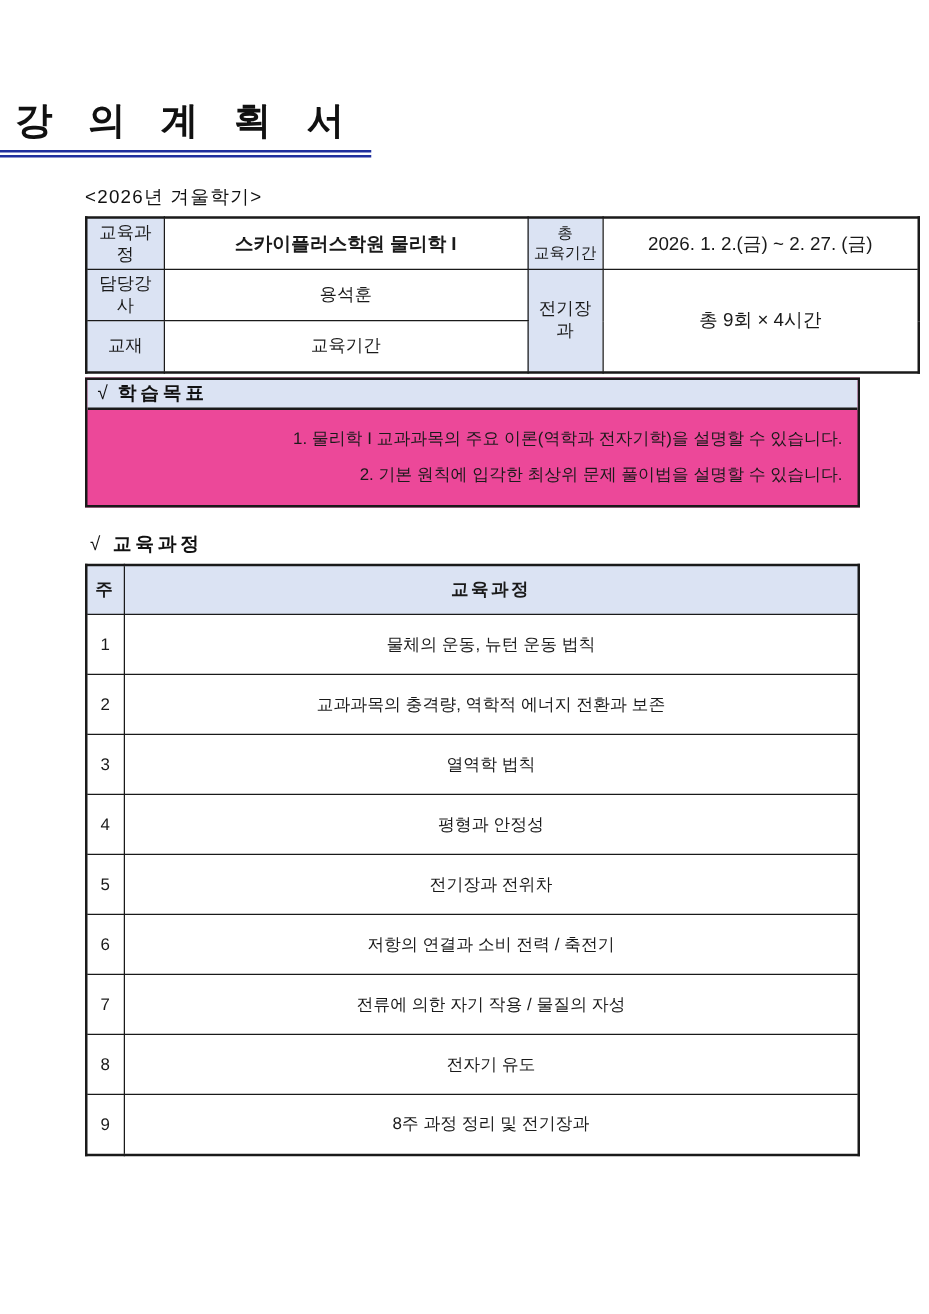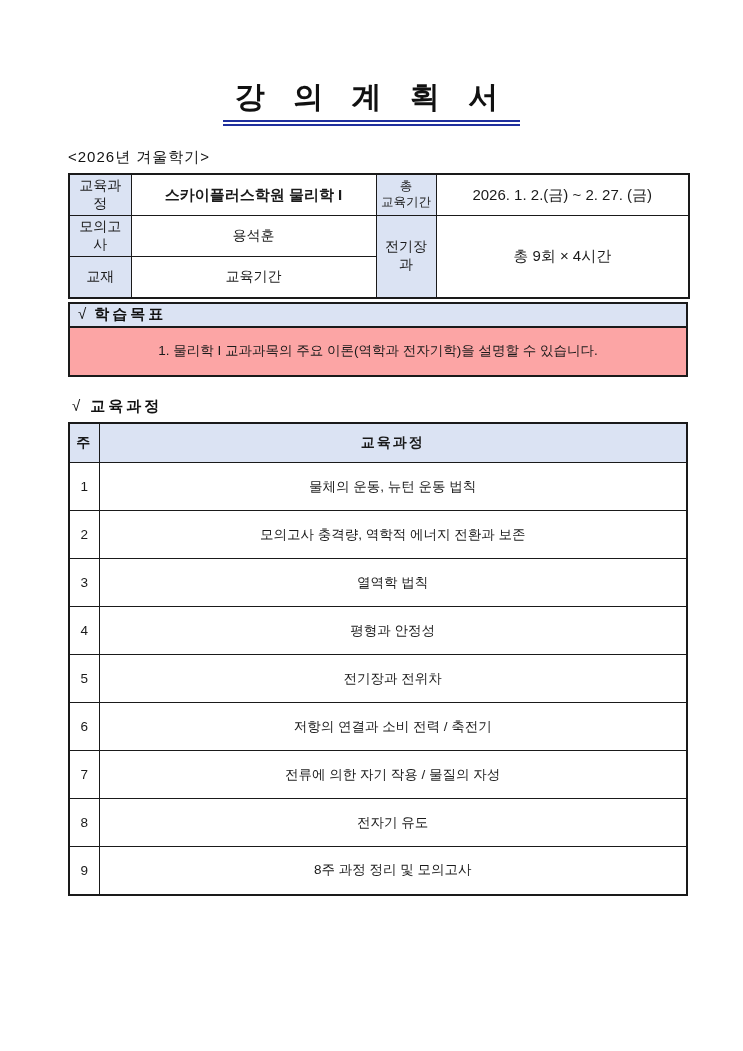--- a/index.html
+++ b/index.html
@@ -11,21 +11,21 @@
     width: 743px;
     height: 1051px;
     margin: 0 auto;
     background: #ffffff;
     overflow: hidden;
   }
 
   
   .title-wrap {
     margin-top: 80px;
-    text-align: center;
+    text-align: left;
   }
   .doc-title {
     display: inline-block;
     font-size: 30px;
     font-weight: bold;
     letter-spacing: 10px;
     color: #111111;
     padding: 0 12px 7px 12px;
     border-bottom: 6px double #1f2f9d;
     line-height: 1.1;
@@ -55,50 +55,50 @@
     font-size: 14px;
     color: #1a1a1a;
     padding: 2px 4px;
   }
   .tbl { border: 2px solid #1a1a1a; }
 
   
   .info-table th { background: #dbe3f3; }
   .info-table tr { height: 41px; }
   .info-table .c1 { width: 62px; }
-  .info-table .c2 { width: 245px; }
+  .info-table .c2 { width: 291px; }
   .info-table .c3 { width: 60px; }
   .info-table .c4 { width: 253px; margin-left: 27px; }
   .info-table .bold-val { font-weight: bold; font-size: 15px; }
   .info-table .period-label { white-space: pre-line; font-size: 12.5px; line-height: 1.25; }
   .info-table .big-val { font-size: 15px; }
 
   
   .goals-box {
     margin: 3px 0 0 68px;
     width: 620px;
     border: 2px solid #1a1a1a;
-    background: #fca5a5;
+    background: #ec4899;
   }
   .goals-header {
     background: #dbe3f3;
     border-bottom: 2px solid #1a1a1a;
     font-size: 15px;
     font-weight: bold;
     letter-spacing: 3px;
     padding: 1px 8px 2px 8px;
     color: #111111;
   }
   .goals-header .check { letter-spacing: 0; margin-right: 8px; font-weight: normal; }
   .goals-body { padding: 8px 12px 10px 12px; }
   .goal-item {
     font-size: 13.5px;
     line-height: 2.15;
     color: #1a1a1a;
-    text-align: center;
+    text-align: right;
   }
 
   
   .section-heading {
     margin: 20px 16px 6px 72px;
     font-size: 15px;
     font-weight: bold;
     letter-spacing: 3px;
     color: #111111;
   }
@@ -128,38 +128,39 @@
   <table class="tbl info-table">
     <tbody>
       <tr>
         <th class="c1">교육과정</th>
         <td class="c2 bold-val">스카이플러스학원 물리학 I</td>
         <th class="c3 period-label">총
 교육기간</th>
         <td class="c4 big-val">2026. 1. 2.(금) ~ 2. 27. (금)</td>
       </tr>
       <tr>
-        <th class="c1">모의고사</th>
+        <th class="c1">담당강사</th>
         <td class="c2">용석훈</td>
         <th class="c3" rowspan="2">전기장과</th>
         <td class="c4 big-val" rowspan="2">총 9회 × 4시간</td>
       </tr>
       <tr>
         <th class="c1">교재</th>
         <td class="c2">교육기간</td>
       </tr>
     </tbody>
   </table>
 
   <div class="goals-box">
     <div class="goals-header">
       <span class="check">√</span><span>학습목표</span>
     </div>
     <div class="goals-body">
       <div class="goal-item">1. 물리학 I  교과과목의 주요 이론(역학과 전자기학)을 설명할 수 있습니다.</div>
+      <div class="goal-item">2. 기본 원칙에 입각한 최상위 문제 풀이법을 설명할 수 있습니다.</div>
     </div>
   </div>
 
   <div class="section-heading">
     <span class="check">√</span><span>교육과정</span>
   </div>
 
   <table class="tbl week-table">
     <thead>
       <tr>
@@ -167,21 +168,21 @@
         <th>교육과정</th>
       </tr>
     </thead>
     <tbody>
       <tr>
         <td class="wcol">1</td>
         <td>물체의 운동, 뉴턴 운동 법칙</td>
       </tr>
       <tr>
         <td class="wcol">2</td>
-        <td>모의고사 충격량, 역학적 에너지 전환과 보존</td>
+        <td>교과과목의 충격량, 역학적 에너지 전환과 보존</td>
       </tr>
       <tr>
         <td class="wcol">3</td>
         <td>열역학 법칙</td>
       </tr>
       <tr>
         <td class="wcol">4</td>
         <td>평형과 안정성</td>
       </tr>
       <tr>
@@ -195,18 +196,18 @@
       <tr>
         <td class="wcol">7</td>
         <td>전류에 의한 자기 작용 / 물질의 자성</td>
       </tr>
       <tr>
         <td class="wcol">8</td>
         <td>전자기 유도</td>
       </tr>
       <tr>
         <td class="wcol">9</td>
-        <td>8주 과정 정리 및 모의고사</td>
+        <td>8주 과정 정리 및 전기장과</td>
       </tr>
     </tbody>
   </table>
 
 </div>
 
 </body></html>

